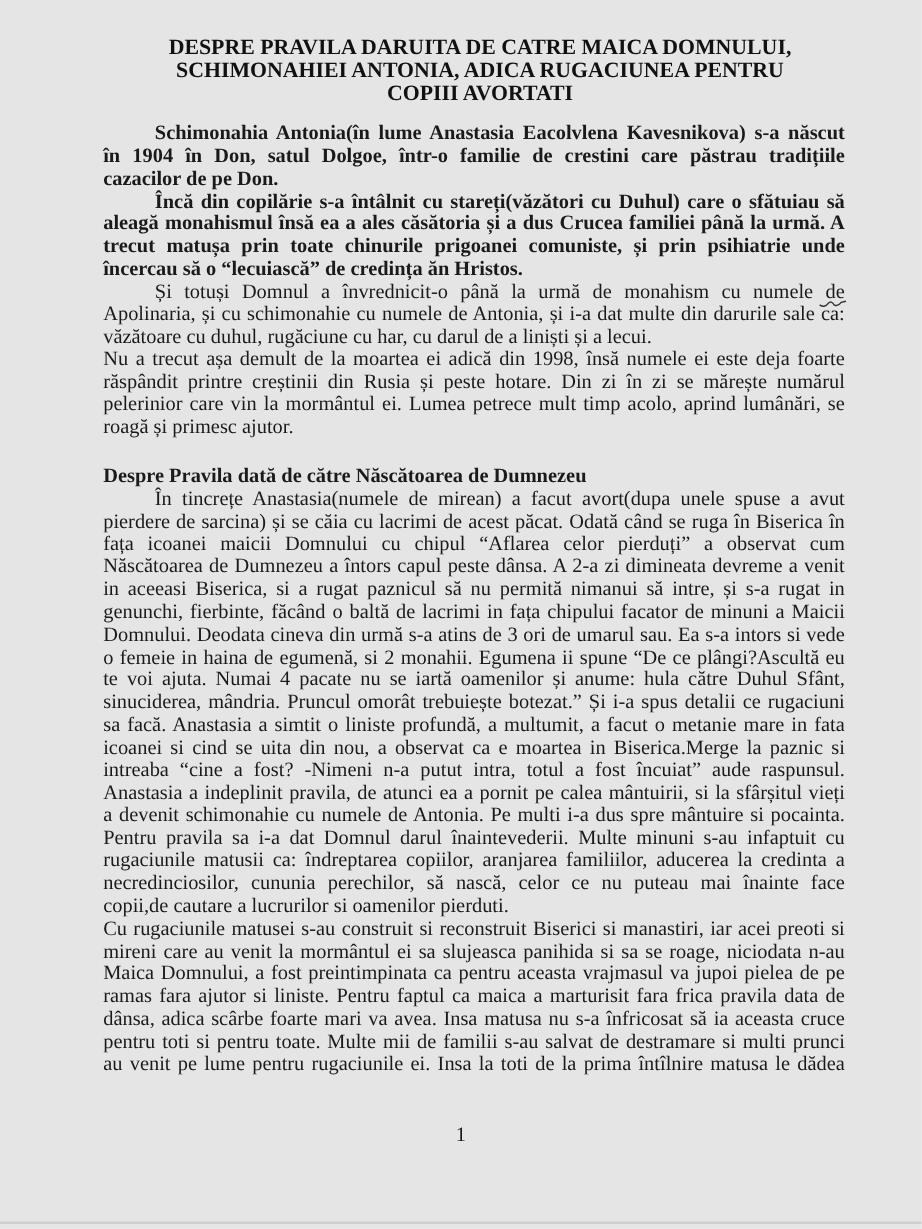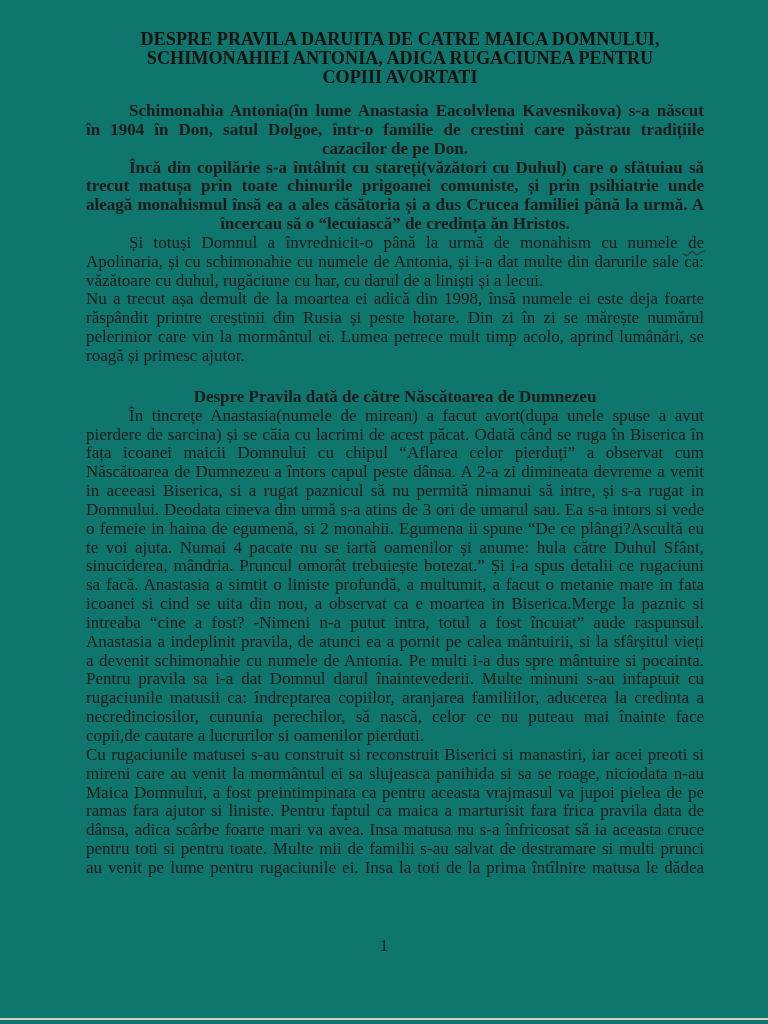--- a/index.html
+++ b/index.html
@@ -1,32 +1,32 @@
 <!DOCTYPE html>
 <html><head>
 <meta charset="utf-8">
 <style>
   html, body { margin:0; padding:0; }
   body {
     width:768px; height:1024px; background:#ffffff; overflow:hidden;
     font-family:"Liberation Serif", serif; color:#1a1a1a; position:relative;
   }
-  .page { position:absolute; left:0; top:0; width:768px; height:1024px; background:#0f766e; }
+  .page { position:absolute; left:0; top:0; width:768px; height:1024px; background:#e5e5e5; }
   .title {
     position:absolute; left:100px; width:600px; top:30px;
     text-align:center; font-weight:bold; font-size:18.2px; line-height:19px; color:#111;
   }
   .title div { white-space:nowrap; }
   .body {
     position:absolute; left:86px; width:618px; top:102px;
     font-size:17px; line-height:18.85px;
   }
   .ln { height:18.85px; white-space:nowrap; overflow:visible; }
   .j { text-align:justify; text-align-last:justify; }
-  .b { font-weight:bold;text-align:center; }
+  .b { font-weight:bold; }
   .ind { padding-left:43px; }
   .gap { height:22px; }
   .sig {
     position:absolute; left:682px; top:248px; width:24px; height:10px;
   }
   .pagenum {
     position:absolute; left:0; width:768px; top:936px; text-align:center;
     font-size:17px;
   }
   .bottomline {
@@ -43,22 +43,22 @@
     <div>SCHIMONAHIEI ANTONIA, ADICA RUGACIUNEA PENTRU</div>
     <div>COPIII AVORTATI</div>
   </div>
 
   <div class="body">
     <div>
       <div class="ln b j ind">Schimonahia Antonia(în lume Anastasia Eacolvlena Kavesnikova) s-a născut</div>
       <div class="ln b j">în 1904 în Don, satul Dolgoe, într-o familie de crestini care păstrau tradițiile</div>
       <div class="ln b">cazacilor de pe Don.</div>
       <div class="ln b j ind">Încă din copilărie s-a întâlnit cu stareți(văzători cu Duhul) care o sfătuiau să</div>
+      <div class="ln b j">aleagă monahismul însă ea a ales căsătoria și a dus Crucea familiei până la urmă. A</div>
       <div class="ln b j">trecut matușa prin toate chinurile prigoanei comuniste, și prin psihiatrie unde</div>
-      <div class="ln b j">aleagă monahismul însă ea a ales căsătoria și a dus Crucea familiei până la urmă. A</div>
       <div class="ln b">încercau să o “lecuiască” de credința ăn Hristos.</div>
     </div>
 
     <div>
       <div class="ln j ind">Și totuși Domnul a învrednicit-o până la urmă de monahism cu numele de</div>
       <div class="ln j">Apolinaria, și cu schimonahie cu numele de Antonia, și i-a dat multe din darurile sale ca:</div>
       <div class="ln">văzătoare cu duhul, rugăciune cu har, cu darul de a liniști și a lecui.</div>
       <div class="ln j">Nu a trecut așa demult de la moartea ei adică din 1998, însă numele ei este deja foarte</div>
       <div class="ln j">răspândit printre creștinii din Rusia și peste hotare. Din zi în zi se mărește numărul</div>
       <div class="ln j">pelerinior care vin la mormântul ei. Lumea petrece mult timp acolo, aprind lumânări, se</div>
@@ -68,20 +68,21 @@
     <div class="gap"></div>
 
     <div class="ln b">Despre Pravila dată de către Născătoarea de Dumnezeu</div>
 
     <div>
       <div class="ln j ind">În tincrețe Anastasia(numele de mirean) a facut avort(dupa unele spuse a avut</div>
       <div class="ln j">pierdere de sarcina) și se căia cu lacrimi de acest păcat. Odată când se ruga în Biserica în</div>
       <div class="ln j">fața icoanei maicii Domnului cu chipul “Aflarea celor pierduți” a observat cum</div>
       <div class="ln j">Născătoarea de Dumnezeu a întors capul peste dânsa. A 2-a zi dimineata devreme a venit</div>
       <div class="ln j">in aceeasi Biserica, si a rugat paznicul să nu permită nimanui să intre, și s-a rugat in</div>
+      <div class="ln j">genunchi, fierbinte, făcând o baltă de lacrimi in fața chipului facator de minuni a Maicii</div>
       <div class="ln j">Domnului. Deodata cineva din urmă s-a atins de 3 ori de umarul sau. Ea s-a intors si vede</div>
       <div class="ln j">o femeie in haina de egumenă, si 2 monahii. Egumena ii spune “De ce plângi?Ascultă eu</div>
       <div class="ln j">te voi ajuta. Numai 4 pacate nu se iartă oamenilor și anume: hula către Duhul Sfânt,</div>
       <div class="ln j">sinuciderea, mândria. Pruncul omorât trebuiește botezat.” Și i-a spus detalii ce rugaciuni</div>
       <div class="ln j">sa facă. Anastasia a simtit o liniste profundă, a multumit, a facut o metanie mare in fata</div>
       <div class="ln j">icoanei si cind se uita din nou, a observat ca e moartea in Biserica.Merge la paznic si</div>
       <div class="ln j">intreaba “cine a fost? -Nimeni n-a putut intra, totul a fost încuiat” aude raspunsul.</div>
       <div class="ln j">Anastasia a indeplinit pravila, de atunci ea a pornit pe calea mântuirii, si la sfârșitul vieți</div>
       <div class="ln j">a devenit schimonahie cu numele de Antonia. Pe multi i-a dus spre mântuire si pocainta.</div>
       <div class="ln j">Pentru pravila sa i-a dat Domnul darul înaintevederii. Multe minuni s-au infaptuit cu</div>

